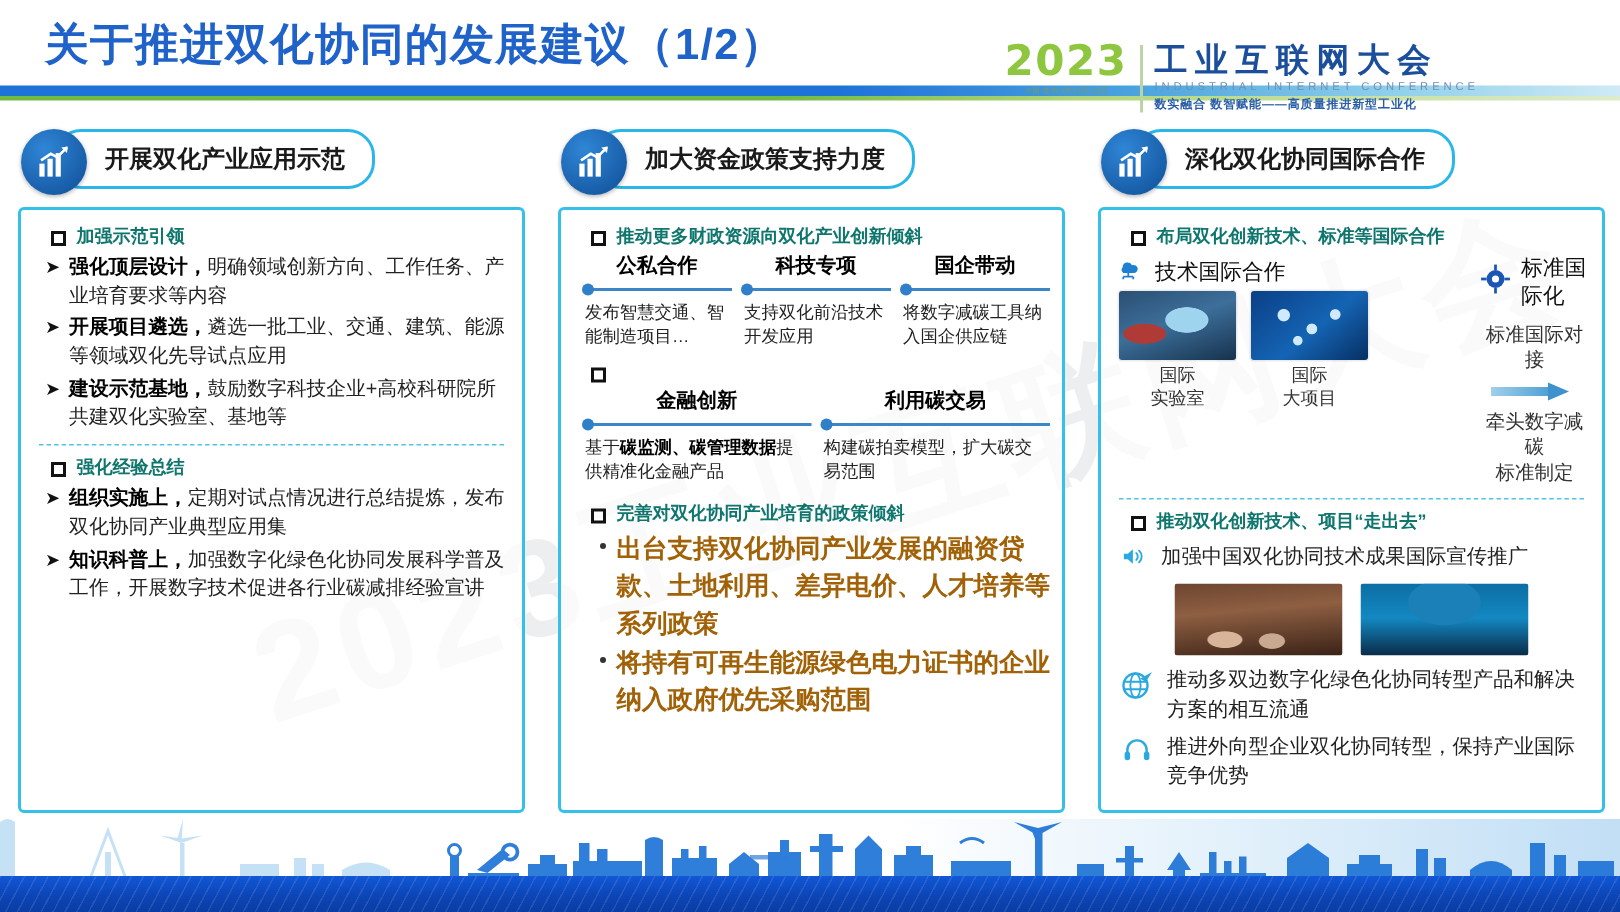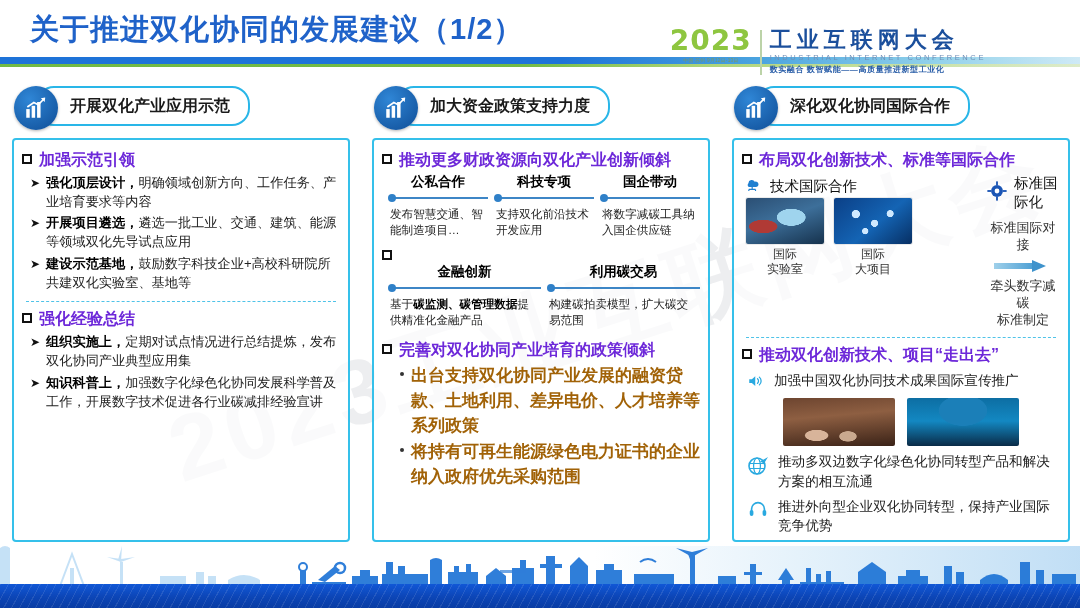--- a/index.html
+++ b/index.html
@@ -105,21 +105,21 @@
     position:relative;margin:6px 10px 0 12px;
     border:2px solid #35c0ea;border-radius:4px;
     background:rgba(255,255,255,.72);
     height:404px;padding:8px 8px 6px 8px;box-sizing:border-box;
     overflow:hidden;
   }
 
   
   .h2{
     display:flex;align-items:flex-start;gap:7px;
-    font-size:16px;font-weight:700;color:#6d28d9;margin:2px 0 4px 0;
+    font-size:12px;font-weight:700;color:#0f766e;margin:2px 0 4px 12px;
     line-height:1.25;
   }
   .sq{
     flex:0 0 auto;width:10px;height:10px;border:2px solid #111;
     margin-top:4px;box-sizing:border-box;
   }
   .arrow-item{
     display:flex;align-items:flex-start;gap:6px;margin:3px 0 3px 8px;
   }
   .arrow{

